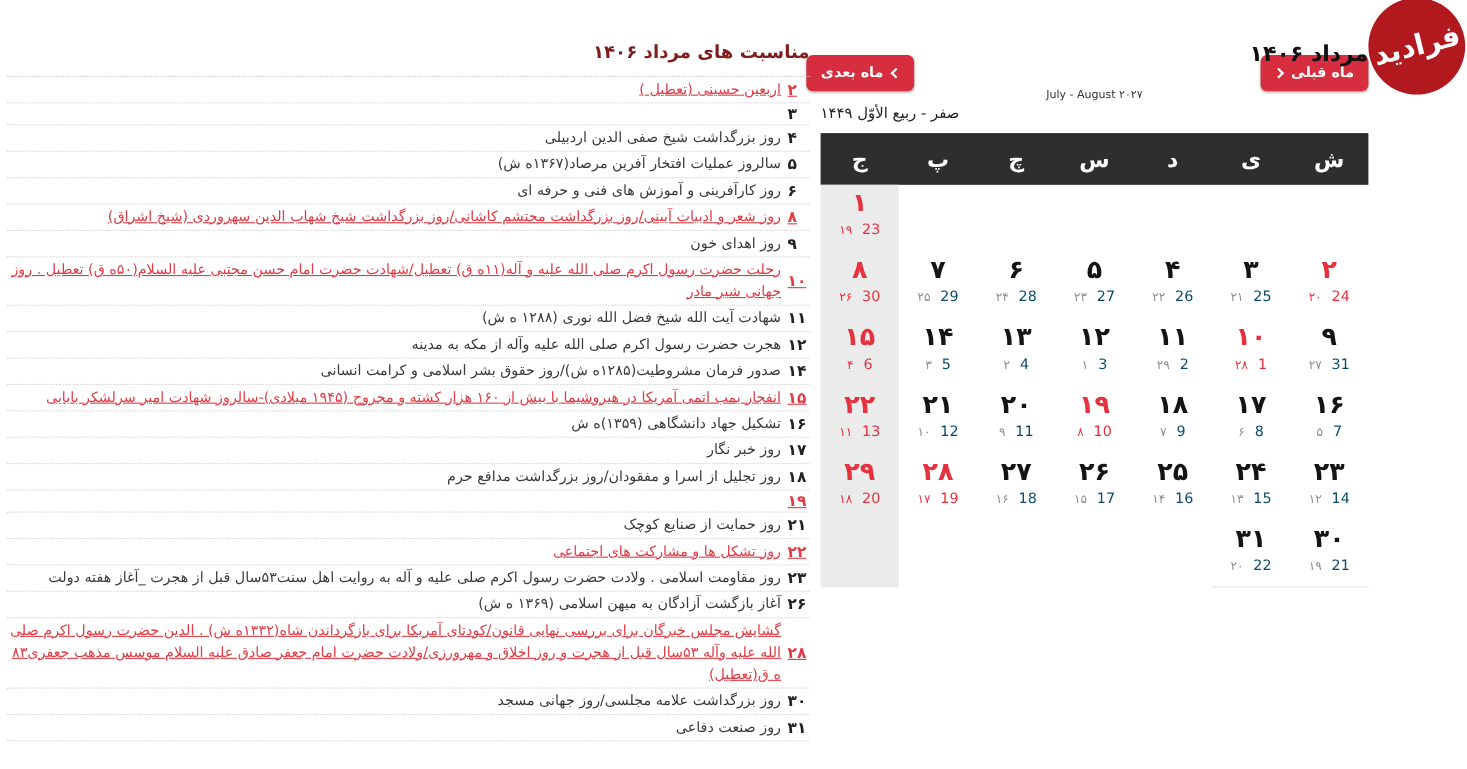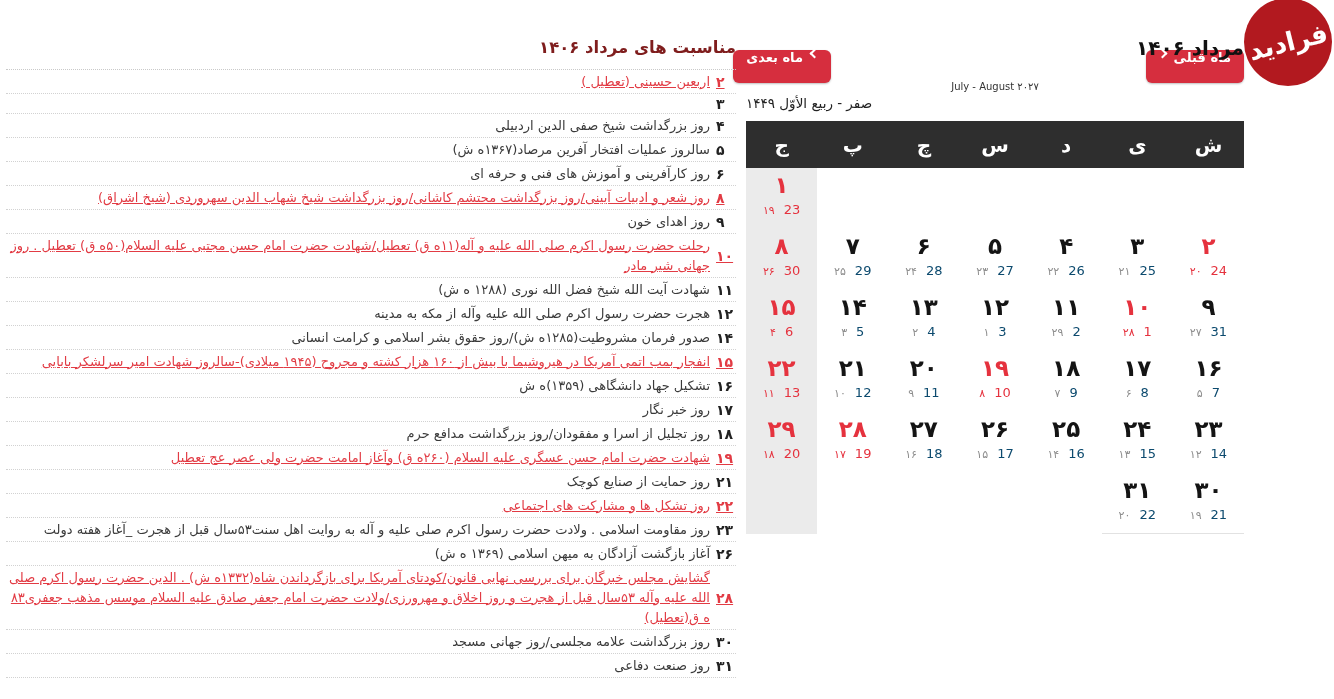--- a/index.html
+++ b/index.html
@@ -10,21 +10,21 @@
   
   .logo { position:absolute; top:-2px; left:auto; right:2px; width:88px; height:88px;
           background:#b2191f; border-radius:50%; display:flex; align-items:center;
           justify-content:center; z-index:5; }
   .logo span { color:#fff; font-weight:bold; font-size:26px; transform:rotate(-14deg);
                letter-spacing:-1px; }
 
   
   .nav-btn { position:absolute; top:50px; height:33px; background:#d62e3e; color:#fff;
              border:none; border-radius:6px; font-family:inherit; font-size:13px;
-             font-weight:bold; display:flex; gap:8px;
+             font-weight:bold; display:flex; align-items:center; gap:8px;
              padding:0 13px; direction:ltr; cursor:pointer;
              box-shadow:0 1px 2px rgba(0,0,0,.25); }
   .btn-prev { right:90px; }
   .btn-next { right:503px; }
   .chev { width:7px; height:7px; display:inline-block; border-top:2.5px solid #fff; }
   .chev-right { border-right:2.5px solid #fff; transform:rotate(45deg); }
   .chev-left  { border-left:2.5px solid #fff; transform:rotate(-45deg); }
 
   
   .calendar { position:absolute; top:36px; right:90px; width:498px; }
@@ -383,21 +383,20 @@
         <div class="occ-row">
           <div class="occ-day">۱۷</div>
           <div class="occ-text">روز خبر نگار</div>
         </div>
         <div class="occ-row">
           <div class="occ-day">۱۸</div>
           <div class="occ-text">روز تجلیل از اسرا و مفقودان/روز بزرگداشت مدافع حرم</div>
         </div>
         <div class="occ-row red">
           <div class="occ-day">۱۹</div>
-          <div class="occ-text">شهادت حضرت امام حسن عسگری علیه السلام (۲۶۰ه ق) وآغاز امامت حضرت ولی عصر عج تعطیل</div>
         </div>
         <div class="occ-row">
           <div class="occ-day">۲۱</div>
           <div class="occ-text">روز حمایت از صنایع کوچک</div>
         </div>
         <div class="occ-row red">
           <div class="occ-day">۲۲</div>
           <div class="occ-text">روز تشکل ها و مشارکت های اجتماعی</div>
         </div>
         <div class="occ-row">

